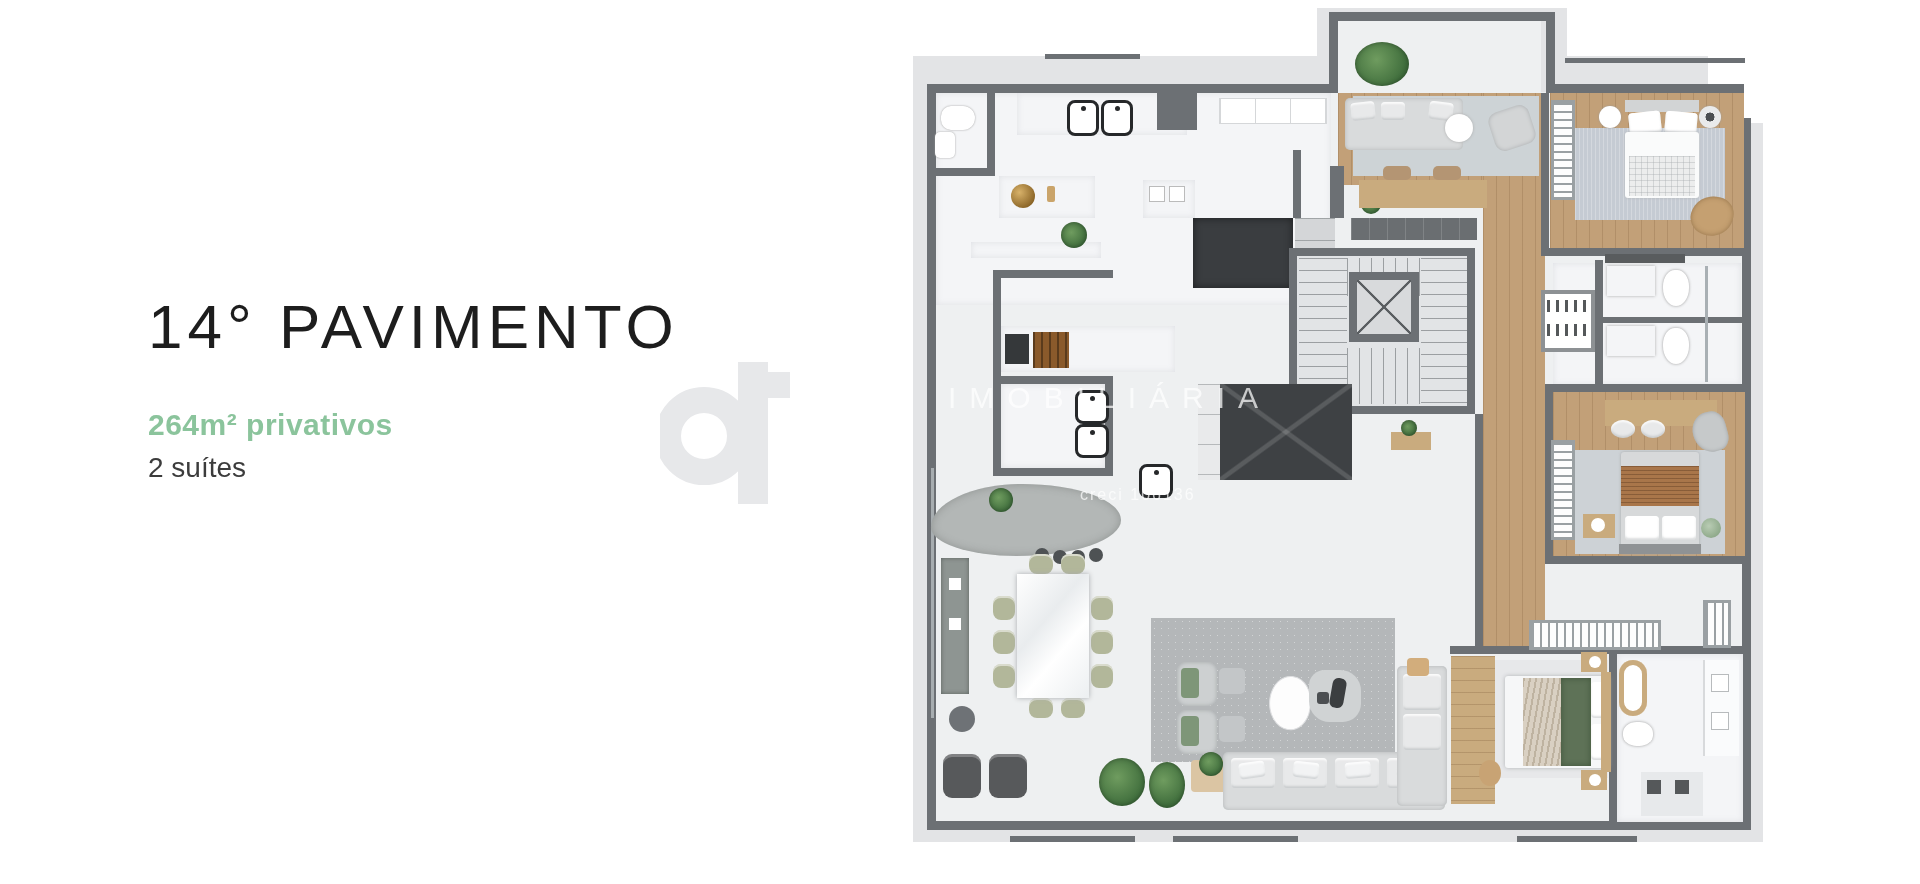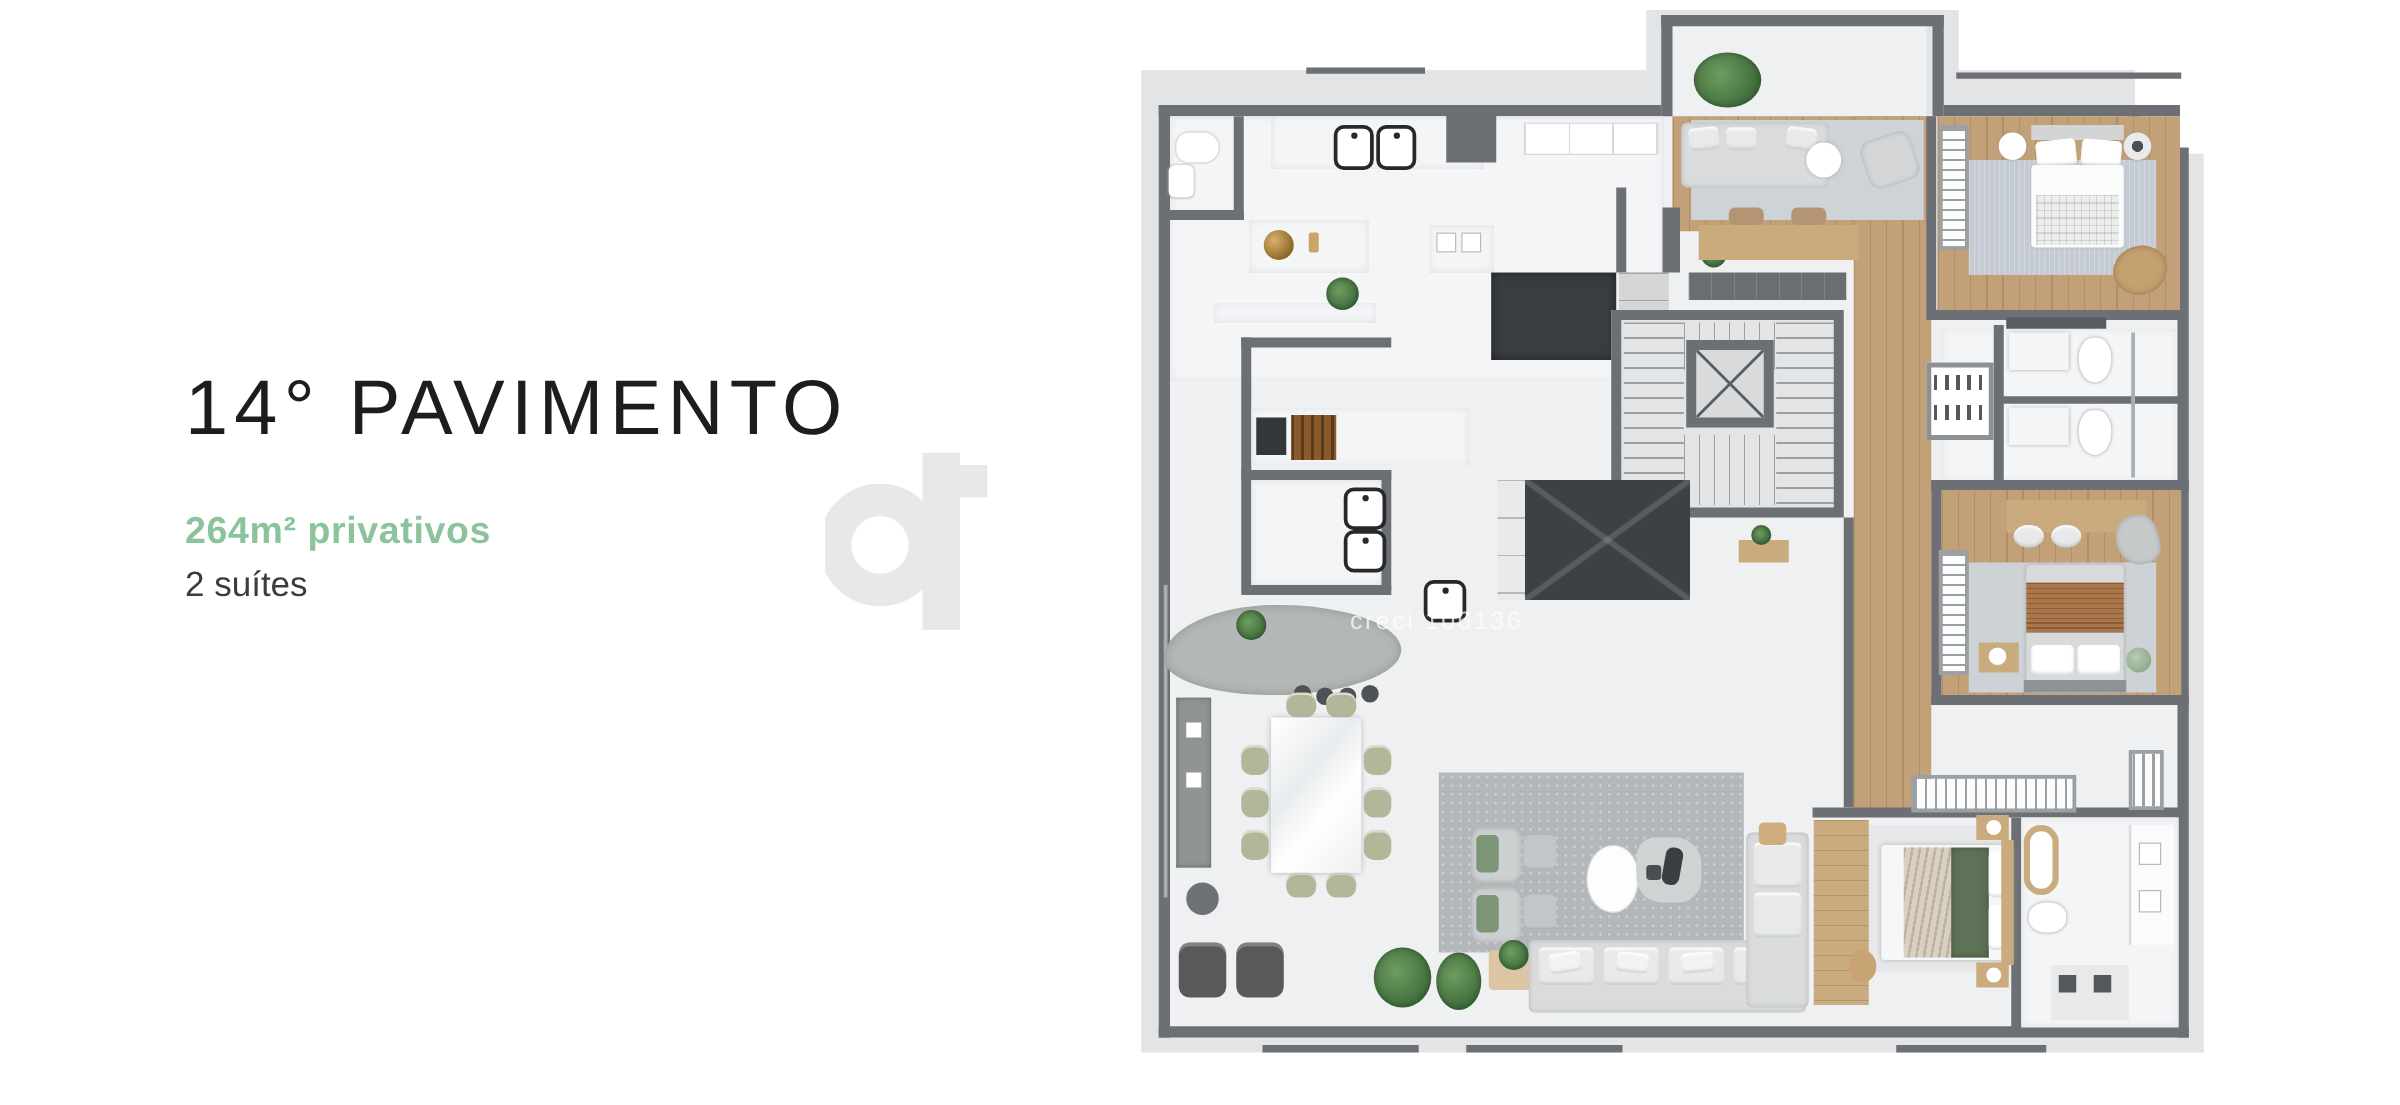--- a/index.html
+++ b/index.html
@@ -261,15 +261,16 @@
     <div class="a" style="left:38px;top:746px;width:38px;height:44px;background:#57595b;border-radius:9px;box-shadow:inset 0 3px 0 rgba(255,255,255,.25);"></div>
     <div class="a" style="left:84px;top:746px;width:38px;height:44px;background:#57595b;border-radius:9px;box-shadow:inset 0 3px 0 rgba(255,255,255,.25);"></div>
     <div class="a plant" style="left:194px;top:750px;width:46px;height:48px;"></div>
   </div>
 
   <svg class="a" style="left:660px;top:362px;width:130px;height:142px;z-index:6;" viewBox="0 0 130 142">
     <circle cx="44" cy="74" r="36" fill="none" stroke="#e7e8ea" stroke-width="26"></circle>
     <rect x="78" y="0" width="30" height="142" fill="#e7e8ea"></rect>
     <rect x="104" y="10" width="26" height="26" fill="#e7e8ea"></rect>
   </svg>
-  <div class="wmtxt" style="left:1080px;top:486px;font-size:20px;letter-spacing:2px;">creci 106136</div>
+  <div class="wmtxt" style="left:948px;top:381px;font-size:30px;letter-spacing:13px;">IMOBILIÁRIA</div>
+  <div class="wmtxt" style="left:1080px;top:486px;font-size:16px;letter-spacing:2px;">creci 106136</div>
 
 </div>
 
 </body></html>

